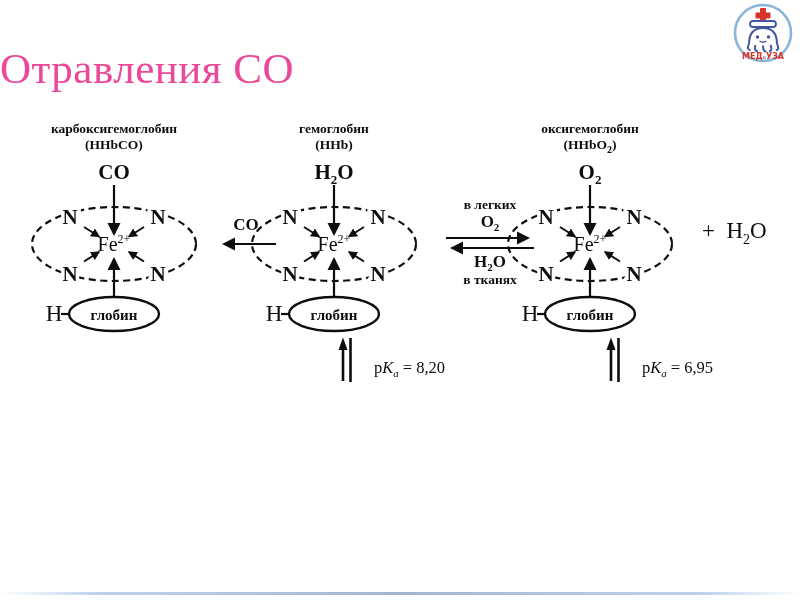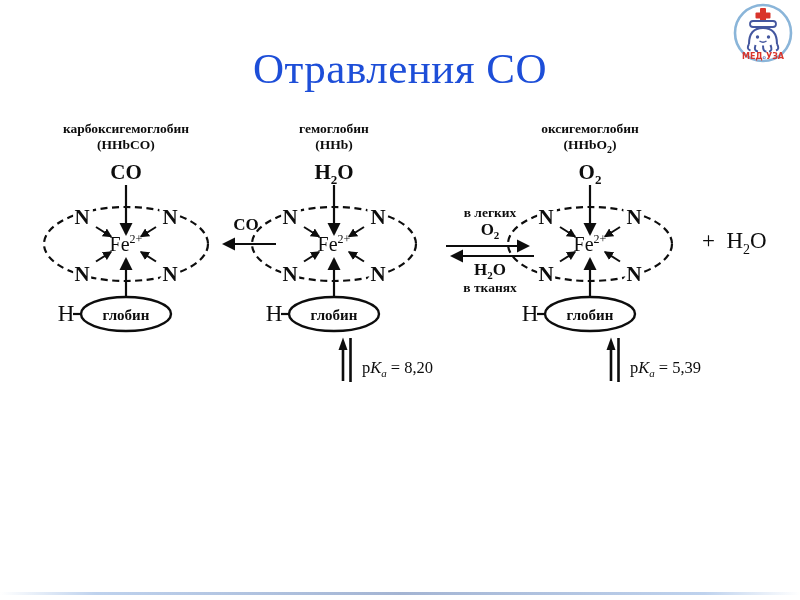--- a/index.html
+++ b/index.html
@@ -1,19 +1,19 @@
 <!DOCTYPE html>
 <html><head>
 <meta charset="utf-8">
 <style>
   html,body{margin:0;padding:0}
   body{width:800px;height:600px;background:#ffffff;position:relative;overflow:hidden;
        font-family:"Liberation Serif","DejaVu Serif",serif;color:#0d0d0d}
   .abs{position:absolute}
-  #title{top:44px;left:0;width:800px;text-align:center;font-size:43px;letter-spacing:.5px;color:#1d4ed8}
+  #title{top:44px;left:0;width:800px;text-align:left;font-size:43px;letter-spacing:.5px;color:#ec4899}
   .structure{width:220px;height:235px;top:118px}
   svg{font-family:"Liberation Serif","DejaVu Serif",serif}
   svg text{fill:#0d0d0d}
   .halo{paint-order:stroke;stroke:#ffffff;stroke-width:7px;stroke-linejoin:round}
   .t-name{font-size:13.5px;font-weight:bold}
   .subS{font-size:10px}
   .t-ligand{font-size:21px;font-weight:bold}
   .subL{font-size:13px}
   .t-n{font-size:21px;font-weight:bold}
   .t-fe{font-size:20px}
@@ -22,24 +22,24 @@
   .t-h{font-size:23px}
   .t-co{font-size:17px;font-weight:bold}
   .t-ru{font-size:13.5px;font-weight:bold}
   .t-f{font-size:17px;font-weight:bold}
   .subF{font-size:11px}
   .ln{stroke:#0d0d0d;stroke-width:2.2;fill:none}
   .ln2{stroke:#0d0d0d;stroke-width:2;fill:none}
   .ring{fill:none;stroke:#0d0d0d;stroke-width:2.2;stroke-dasharray:7 4.5}
   .oval{fill:none;stroke:#0d0d0d;stroke-width:2.4}
   #co-block{left:208px;top:214px;width:76px;height:40px}
-  #equilibrium{left:438px;top:204px;width:104px;height:92px}
-  #byproduct{left:702px;top:228px;font-size:23px;white-space:nowrap}
+  #equilibrium{left:438px;top:196px;width:104px;height:92px}
+  #byproduct{left:702px;top:218px;font-size:23px;white-space:nowrap}
   #byproduct sub{font-size:14px}
-  .pka{top:334px;height:48px;display:flex;align-items:flex-end;gap:6px}
+  .pka{top:334px;height:48px;display:flex;align-items:flex-end;gap:18px}
   #pka-mid{left:336px}
   #pka-right{left:604px}
   .pk-text{font-size:16.5px;margin-bottom:3px;white-space:nowrap}
   .pk-k{font-style:italic}
   .pk-text sub{font-style:italic;font-size:11px}
   .pk-val{margin-left:4px}
   #logo{left:732px;top:2px;width:62px;height:62px}
   #accent-line{left:0;top:592px;width:800px;height:3px;opacity:.45;
     background:linear-gradient(90deg,#ffffff 0%,#6f9bd8 12%,#34599c 50%,#6f9bd8 88%,#ffffff 100%)}
 </style>
@@ -52,21 +52,21 @@
       <path d="M0,0L10,5L0,10z" fill="#0d0d0d"></path>
     </marker>
     <marker id="ar2" viewBox="0 0 10 10" refX="8.5" refY="5" markerWidth="4.6" markerHeight="4.6" orient="auto-start-reverse">
       <path d="M0,0L10,5L0,10z" fill="#0d0d0d"></path>
     </marker>
   </defs>
 </svg>
 
 <div id="title" class="abs">Отравления СО</div>
 
-<div class="structure abs" style="left:16px">
+<div class="structure abs" style="left:4px">
   <svg viewBox="0 0 220 232" width="220" height="232">
     <text class="t-name" x="110" y="15" text-anchor="middle">карбоксигемоглобин</text>
     <text class="t-name" x="110" y="31" text-anchor="middle"><tspan>(HHbCO)</tspan><tspan class="subS" dy="3.5"></tspan><tspan dy="-3.5"></tspan></text>
     <text class="t-ligand" x="110" y="61" text-anchor="middle"><tspan>CO</tspan><tspan class="subL" dy="4.5"></tspan><tspan dy="-4.5"></tspan></text>
     <line class="ln" x1="110" y1="67" x2="110" y2="116" marker-end="url(#ar)"></line>
     <ellipse class="ring" cx="110" cy="126" rx="82" ry="37"></ellipse>
     <text class="t-n halo" x="66" y="106" text-anchor="middle">N</text>
     <text class="t-n halo" x="154" y="106" text-anchor="middle">N</text>
     <text class="t-n halo" x="66" y="163" text-anchor="middle">N</text>
     <text class="t-n halo" x="154" y="163" text-anchor="middle">N</text>
@@ -165,21 +165,21 @@
   </svg>
   <span class="pk-text"><span>p</span><span class="pk-k">K</span><sub>a</sub><span class="pk-val">= 8,20</span></span>
 </div>
 
 <div id="pka-right" class="pka abs">
   <svg viewBox="0 0 20 46" width="20" height="46">
     <polygon points="2.5,14 11.5,14 7,1.5" fill="#0d0d0d"></polygon>
     <line x1="7" y1="12" x2="7" y2="45" stroke="#0d0d0d" stroke-width="2.6"></line>
     <line x1="14.5" y1="2" x2="14.5" y2="46" stroke="#0d0d0d" stroke-width="2.6"></line>
   </svg>
-  <span class="pk-text"><span>p</span><span class="pk-k">K</span><sub>a</sub><span class="pk-val">= 5,39</span></span>
+  <span class="pk-text"><span>p</span><span class="pk-k">K</span><sub>a</sub><span class="pk-val">= 6,95</span></span>
 </div>
 
 <div id="logo" class="abs">
   <svg viewBox="0 0 62 62" width="62" height="62">
     <circle cx="31" cy="31" r="28" fill="#ffffff" stroke="#8ab5d9" stroke-width="2.6"></circle>
     <g>
       <rect x="28" y="6" width="6" height="15" rx="1" fill="#d9342b"></rect>
       <rect x="23.5" y="10.5" width="15" height="6" rx="1" fill="#d9342b"></rect>
       <rect x="18" y="19" width="26" height="6" rx="3" fill="#ffffff" stroke="#44579f" stroke-width="1.8"></rect>
       <path d="M17,42 Q17,26 31,26 Q45,26 45,42" fill="#ffffff" stroke="#44579f" stroke-width="2"></path>

